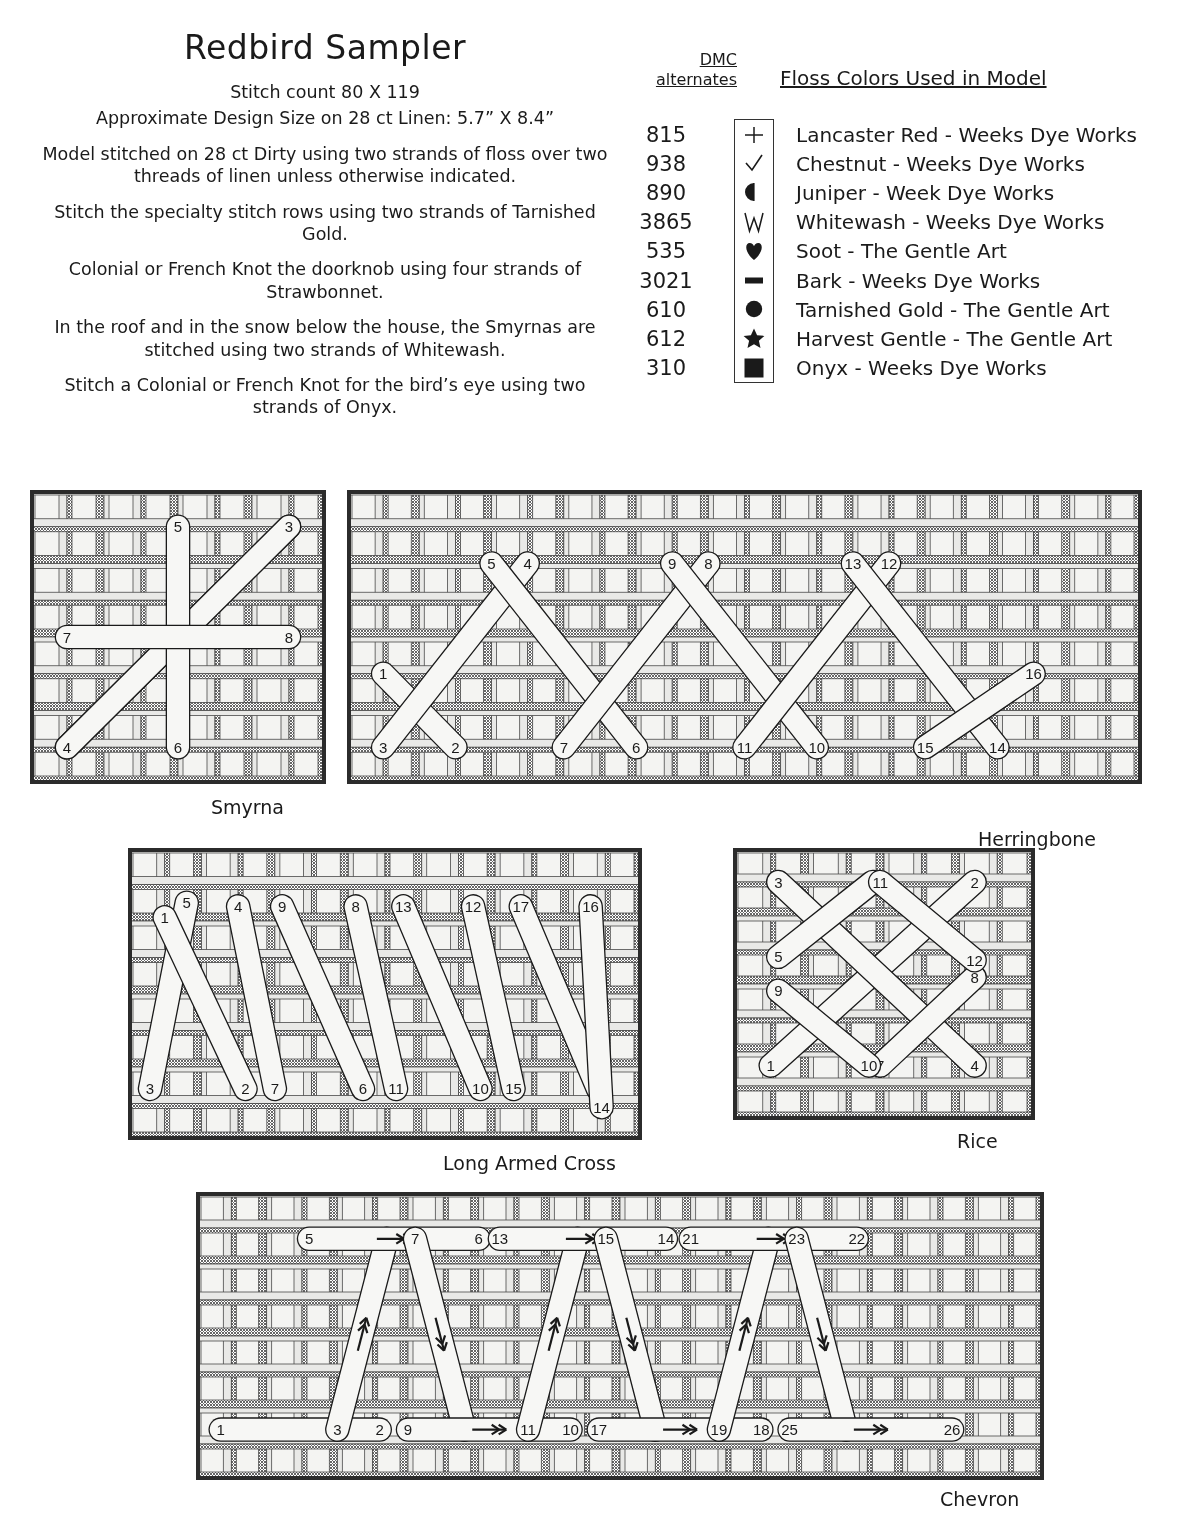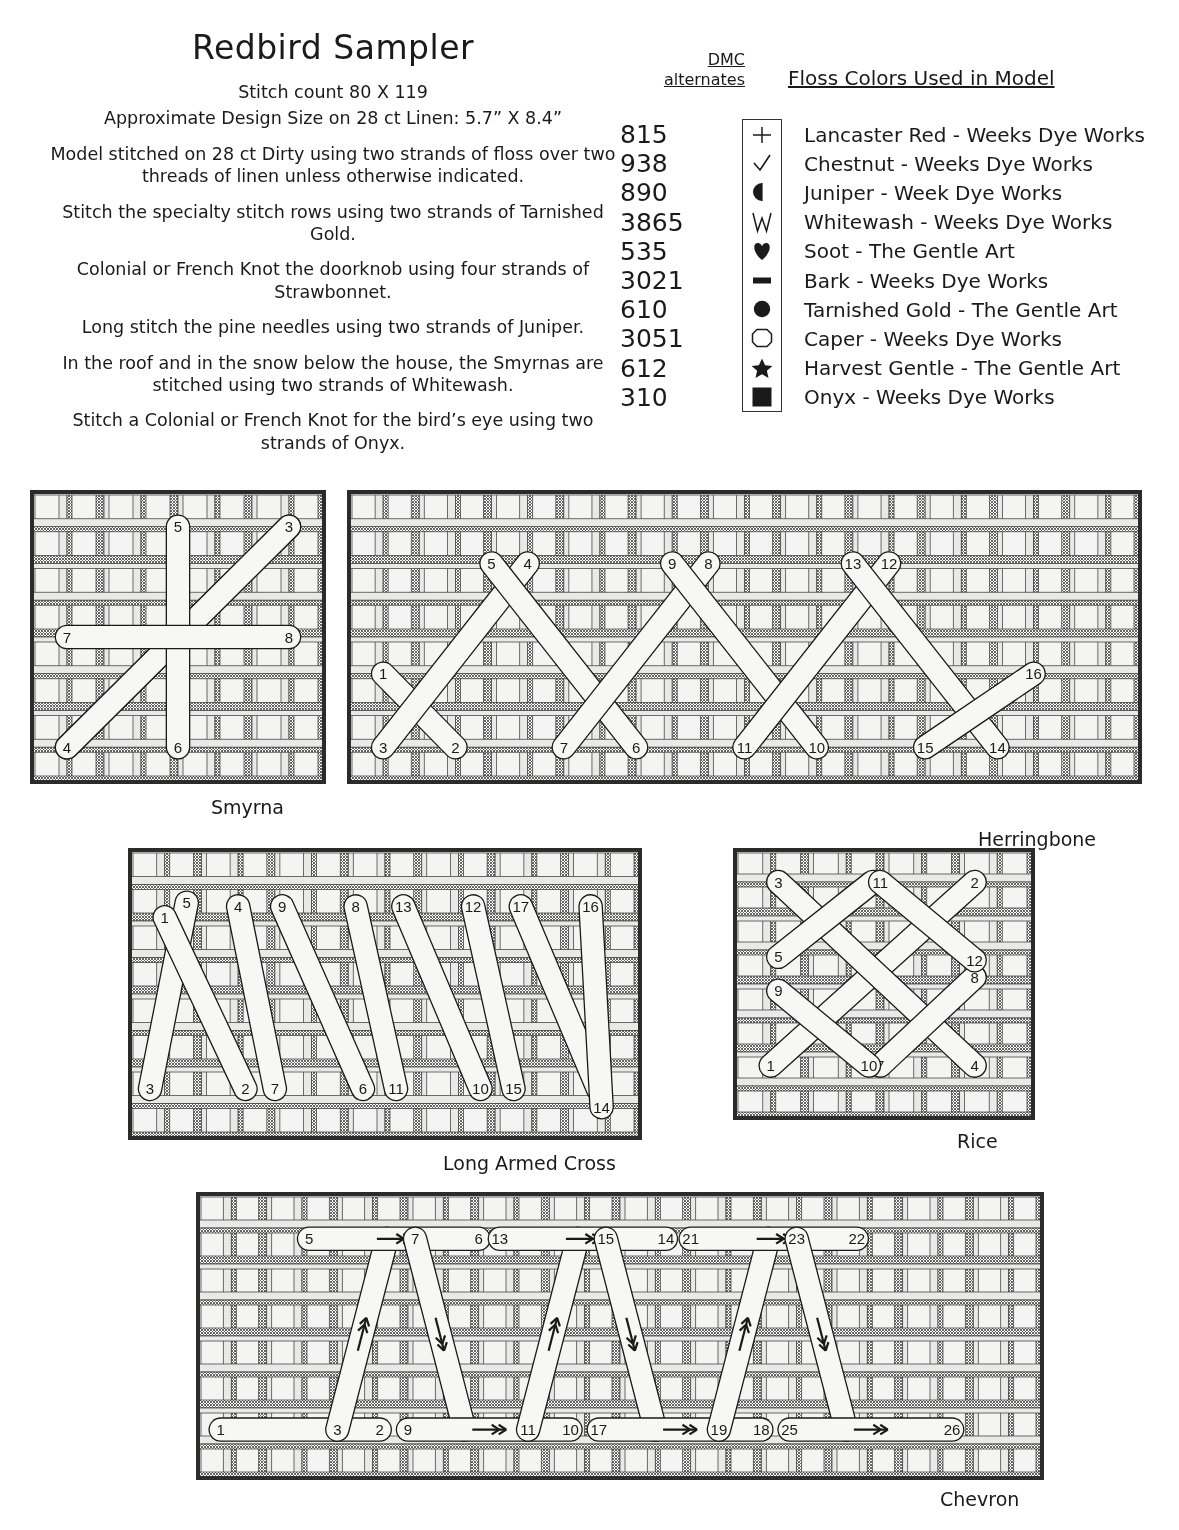--- a/index.html
+++ b/index.html
@@ -1,35 +1,35 @@
 <!DOCTYPE html>
 <html><head>
 <meta charset="utf-8">
 <style>
   html,body{margin:0;padding:0;background:#fff;}
   body{width:1179px;height:1530px;position:relative;
        font-family:"DejaVu Sans","Liberation Sans",sans-serif;color:#1a1a1a;}
   .page{position:absolute;inset:0;}
 
   
-  #header{position:absolute;left:8px;top:0;width:933px;height:470px;}
+  #header{position:absolute;left:0;top:0;width:933px;height:470px;}
   #instructions{position:absolute;left:40px;top:28px;width:570px;text-align:center;}
   #doc-title{font-size:33px;letter-spacing:.5px;margin:0 0 14px 0;font-weight:400;}
   .para{font-size:17.5px;line-height:1.28;margin:0 0 13px 0;}
   .para.tight{margin-bottom:4px;}
 
   
   #legend{position:absolute;left:612px;top:50px;width:560px;}
   #legend-heads{position:relative;height:62px;}
   #dmc-head{position:absolute;left:15px;top:0;font-size:16px;line-height:1.22;text-align:right;width:110px;}
   #dmc-head span{display:block;text-decoration:underline;}
   #floss-head{position:absolute;left:168px;top:0;font-size:20px;text-decoration:underline;white-space:nowrap;margin-top:16px;}
   #legend-rows{position:relative;margin-top:8px;}
   .lrow{display:flex;align-items:center;height:29.2px;}
-  .dmc{width:108px;text-align:left;padding-right:14px;font-size:25px;}
+  .dmc{width:108px;text-align:center;padding-right:14px;font-size:21px;}
   .sym-cell{width:38px;height:29.2px;border:1.4px solid #333;border-top:none;
             display:flex;align-items:center;justify-content:center;background:#fff;}
   .lrow:first-child .sym-cell{border-top:1.4px solid #333;}
   .fname{padding-left:22px;font-size:20px;white-space:nowrap;}
   .sym-cell svg{display:block;}
 
   
   .panel{position:absolute;}
   .panel svg{display:block;}
   .caption{position:absolute;font-size:19px;white-space:nowrap;}
@@ -42,21 +42,20 @@
   <div id="header">
 
     <div id="instructions">
       <h1 id="doc-title">Redbird Sampler</h1>
       <div id="instruction-list">
           <p class="para tight">Stitch count  80 X 119</p>
           <p class="para">Approximate Design Size on 28 ct Linen: 5.7” X 8.4”</p>
           <p class="para">Model stitched on 28 ct Dirty  using two strands of floss over two threads of linen unless otherwise indicated.</p>
           <p class="para">Stitch the specialty stitch rows using two strands of Tarnished Gold.</p>
           <p class="para">Colonial or French Knot the doorknob using four strands of Strawbonnet.</p>
-          <p class="para">Long stitch the pine needles using two strands of Juniper.</p>
           <p class="para">In the roof and in the snow below the house, the Smyrnas are stitched using two strands of Whitewash.</p>
           <p class="para">Stitch a Colonial or French Knot for the bird’s eye using two strands of Onyx.</p>
         </div>
     </div>
 
     <div id="legend">
       <div id="legend-heads">
         <div id="dmc-head">
           <span>DMC</span>
           <span>alternates</span>
@@ -121,29 +120,20 @@
             <div class="fname">Bark - Weeks Dye Works</div>
           </div>
           <div class="lrow">
             <div class="dmc">610</div>
             <div class="sym-cell">
               <svg width="26" height="24" viewBox="0 0 26 24">
                 <circle cx="13" cy="12" r="8.2" fill="#1a1a1a"></circle>
               </svg>
             </div>
             <div class="fname">Tarnished Gold - The Gentle Art</div>
-          </div>
-          <div class="lrow">
-            <div class="dmc">3051</div>
-            <div class="sym-cell">
-              <svg width="26" height="24" viewBox="0 0 26 24">
-                <polygon points="8,3.5 18,3.5 22.5,8 22.5,16 18,20.5 8,20.5 3.5,16 3.5,8" fill="none" stroke="#1a1a1a" stroke-width="1.5"></polygon>
-              </svg>
-            </div>
-            <div class="fname">Caper - Weeks Dye Works</div>
           </div>
           <div class="lrow">
             <div class="dmc">612</div>
             <div class="sym-cell">
               <svg width="26" height="24" viewBox="0 0 26 24">
                 <polygon points="13,2.5 16.1,9.2 23.4,9.9 17.9,14.8 19.5,22 13,18.2 6.5,22 8.1,14.8 2.6,9.9 9.9,9.2" fill="#1a1a1a"></polygon>
               </svg>
             </div>
             <div class="fname">Harvest Gentle - The Gentle Art</div>
           </div>

